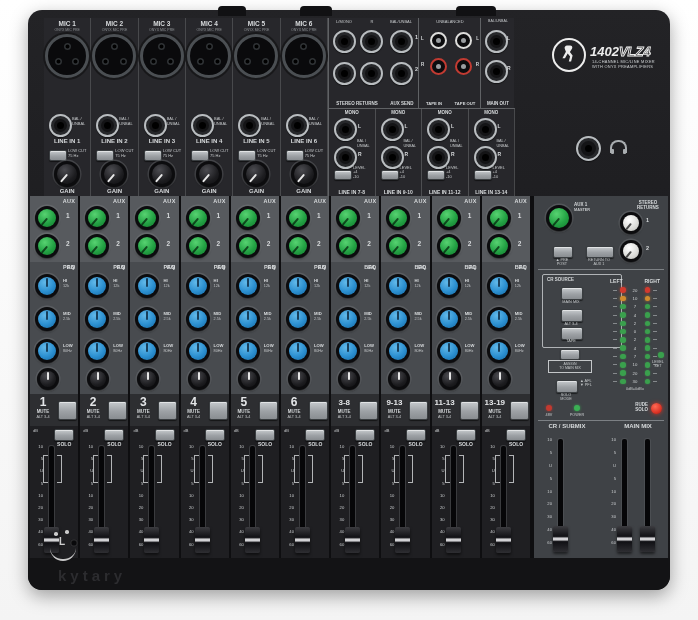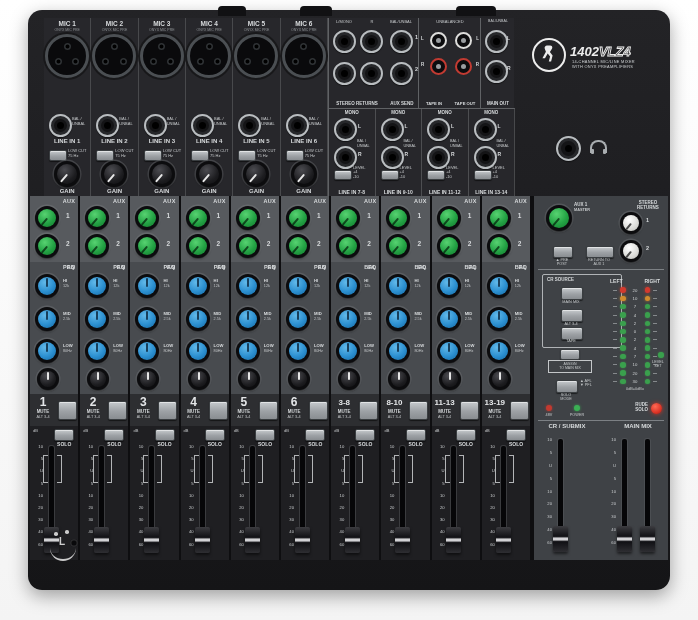--- a/index.html
+++ b/index.html
@@ -57,21 +57,21 @@
   .blk{position:absolute;border-left:1px solid rgba(190,194,197,.38);}
   .srblk{left:284px;top:0;width:90px;height:90px;}
   .tapeblk{left:374px;top:0;width:62px;height:90px;}
   .moblk{left:436px;top:0;width:34px;height:90px;}
   .pairrow{position:absolute;left:284px;top:90px;width:186px;height:88px;display:flex;border-left:1px solid rgba(190,194,197,.38);border-top:1px solid rgba(190,194,197,.38);}
   .pair{position:relative;flex:1;border-right:1px solid rgba(190,194,197,.25);}
   .tiny{position:absolute;font-size:4px;color:#c5c8ca;}
   .tinyb{position:absolute;font-size:4.5px;font-weight:bold;color:#d7dadc;}
   .pairlbl{position:absolute;bottom:2px;width:100%;text-align:center;font-size:5px;font-weight:bold;color:#d7dadc;}
   
-  .logoblk{position:absolute;left:500px;top:14px;width:118px;height:170px;text-decoration:underline;}
+  .logoblk{position:absolute;left:520px;top:14px;width:118px;height:170px;text-decoration:underline;}
   .mcircle{position:absolute;left:4px;top:14px;width:30px;height:30px;border-radius:50%;border:2.5px solid #ececec;}
   .mcircle svg{position:absolute;left:3px;top:2px;}
   .model{position:absolute;left:42px;top:20px;font-size:13px;font-weight:bold;font-style:italic;color:#ececec;letter-spacing:0;}
   .model .outline{color:transparent;-webkit-text-stroke:.9px #ececec;}
   .subt{position:absolute;left:44px;top:36px;font-size:3.9px;color:#cfd2d4;line-height:4.6px;letter-spacing:.3px;}
   .phjack{left:28px;top:112px;width:21px;height:21px;}
   .phicon{position:absolute;left:62px;top:116px;width:13px;height:11px;border:2px solid #a9adb0;border-bottom:none;border-radius:8px 8px 0 0;}
   .phicon::before,.phicon::after{content:"";position:absolute;bottom:-1px;width:3px;height:5px;background:#a9adb0;border-radius:1px;}
   .phicon::before{left:-1px}.phicon::after{right:-1px}
   
@@ -825,21 +825,21 @@
       <div class="knob k24" style="left:5px;top:77px;">
               <div class="cap blue"></div>
             </div>
       <span class="eqlbl" style="top:82px;"><b>LOW</b><i>80Hz</i></span>
       <span class="hdr panhdr">BAL</span>
       <div class="knob k22" style="left:7px;top:106px;">
               <div class="cap black"></div>
             </div>
     </div>
     <div class="s-mute">
-      <span class="chnum smallnum">8-10</span>
+      <span class="chnum smallnum">9-13</span>
       <span class="mutelbl">MUTE</span>
       <span class="altlbl">ALT 3-4</span>
       <div class="btn mutebtn"></div>
     </div>
     <div class="s-fader">
       <span class="dblbl">dB</span>
       <div class="btn solobtn"></div>
       <span class="sololbl">SOLO</span>
       <div class="fader">
         <div class="fbr l"></div>
@@ -1125,20 +1125,23 @@
             <span style="top: 80.5%;">40</span>
             <span style="top: 92%;">60</span>
           </div>
           <div class="ftrack t0"></div>
           <div class="fcap t0"></div>
           <div class="ftrack t1"></div>
           <div class="fcap t1"></div>
         </div>
     </div>
 
+    <div class="chassis">
+      <span class="kytary">kytary</span>
+    </div>
     <div class="smiley">
       <div class="eye" style="left:6px;top:6px;"></div>
       <div class="eye" style="left:17px;top:4px;"></div>
       <span class="nose">L</span>
       <div class="screw"></div>
       <div class="mouth"></div>
     </div>
   </div>
 </div>
 

